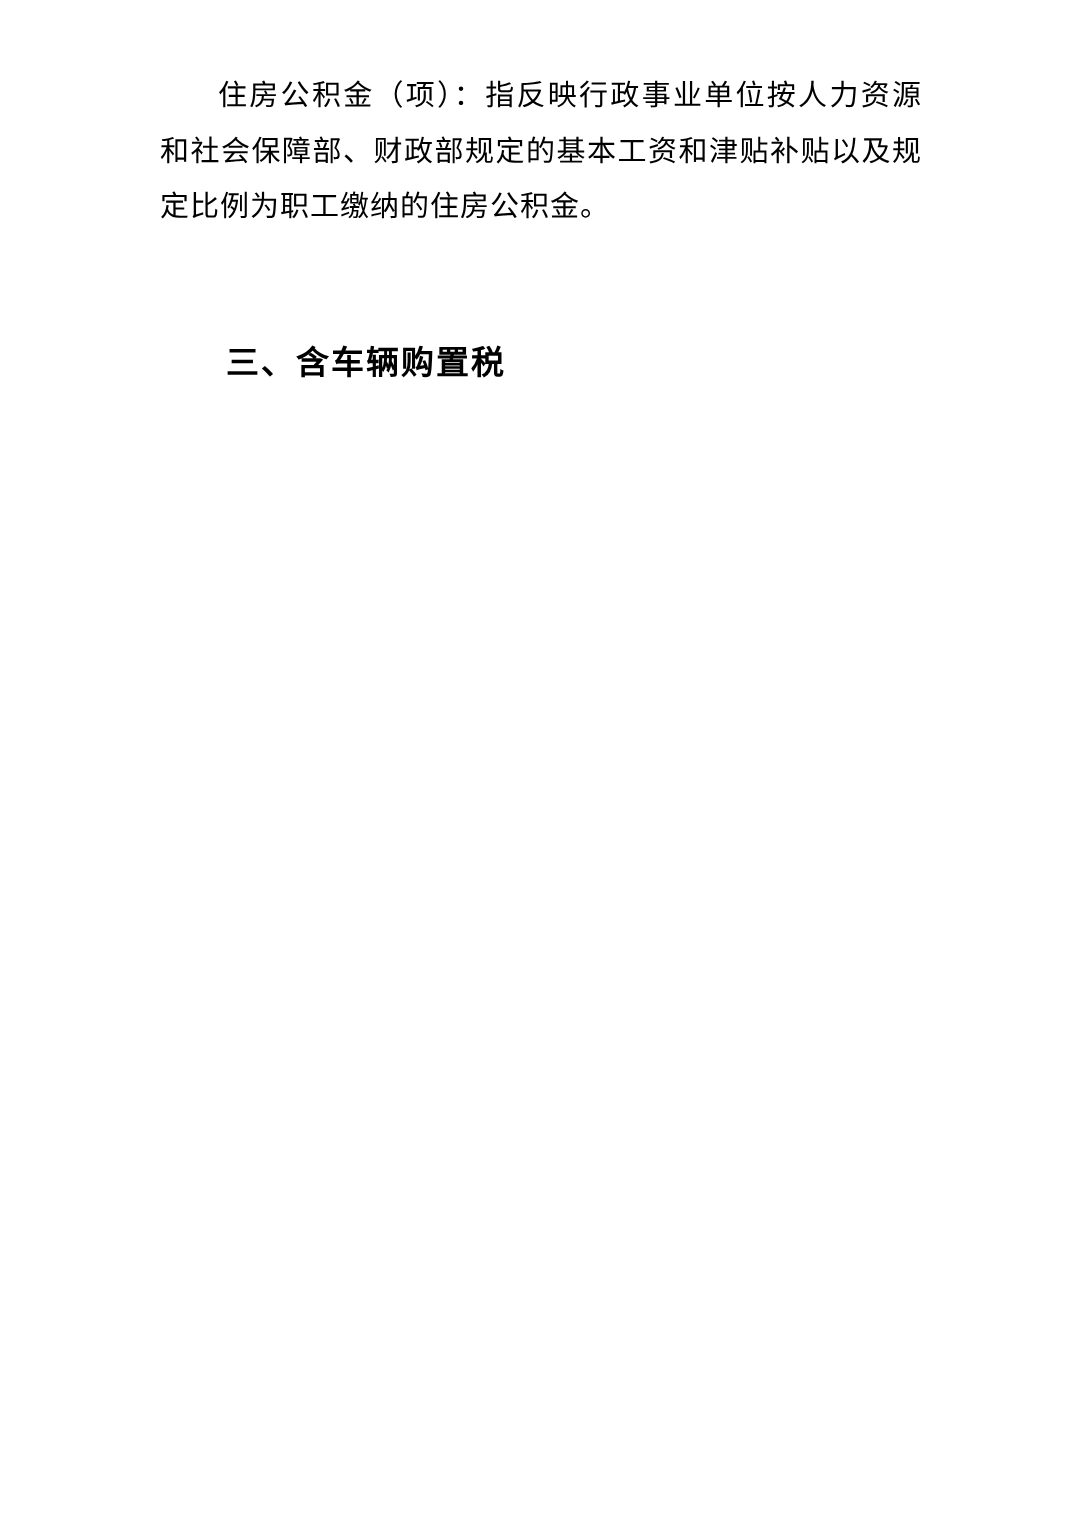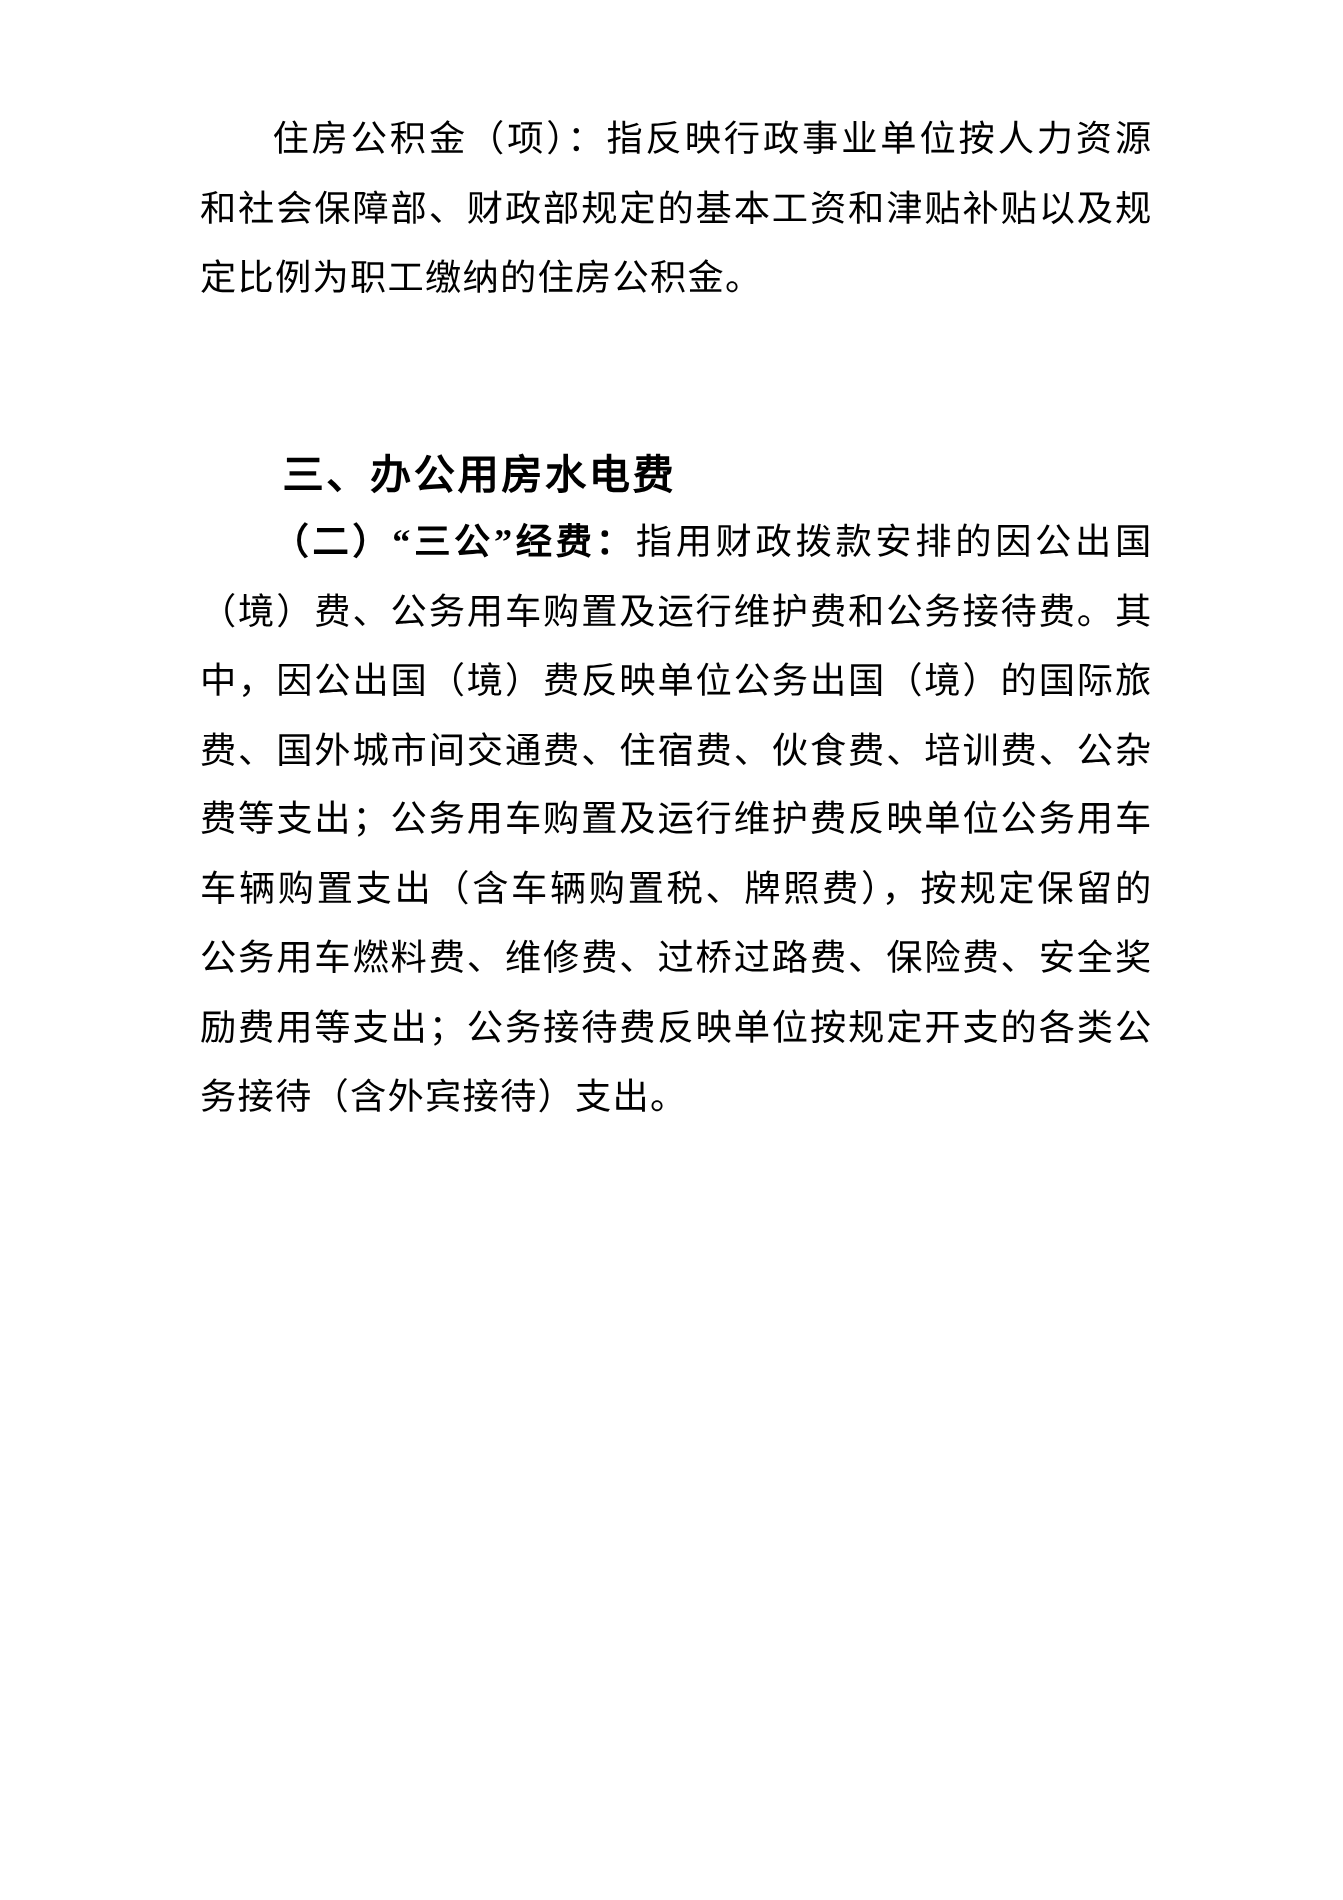--- a/index.html
+++ b/index.html
@@ -14,21 +14,21 @@
     overflow: hidden;
     color: #000000;
   }
   .page {
     position: absolute;
     top: 0; left: 0;
     width: 1074px;
     height: 1344px;
     background: #ffffff;
     box-sizing: border-box;
-    padding: 85px 152px 0 160px;
+    padding: 68px 152px 0 160px;
   }
   .doc-body {
     font-family: "Liberation Serif", "DejaVu Serif", serif;
     font-size: 29px;
     line-height: 55.5px;
     text-align: justify;
     text-align-last: left;
     letter-spacing: 1px;
   }
   p.doc-para {
@@ -49,21 +49,18 @@
   }
 </style>
 </head>
 <body>
 
 <div class="page">
   <div class="doc-body">
 
     <p class="doc-para">住房公积金（项）：指反映行政事业单位按人力资源和社会保障部、财政部规定的基本工资和津贴补贴以及规定比例为职工缴纳的住房公积金。</p>
 
-    <h2 class="section-heading">三、办公用房水电费</h2>
+    <h2 class="section-heading">三、含车辆购置税</h2>
 
 
-    <p class="doc-para">
-      <span class="lead">（二）“三公”经费：</span><span>指用财政拨款安排的因公出国（境）费、公务用车购置及运行维护费和公务接待费。其中，因公出国（境）费反映单位公务出国（境）的国际旅费、国外城市间交通费、住宿费、伙食费、培训费、公杂费等支出；公务用车购置及运行维护费反映单位公务用车车辆购置支出（含车辆购置税、牌照费），按规定保留的公务用车燃料费、维修费、过桥过路费、保险费、安全奖励费用等支出；公务接待费反映单位按规定开支的各类公务接待（含外宾接待）支出。</span>
-    </p>
 
   </div>
 </div>
 
 </body></html>

